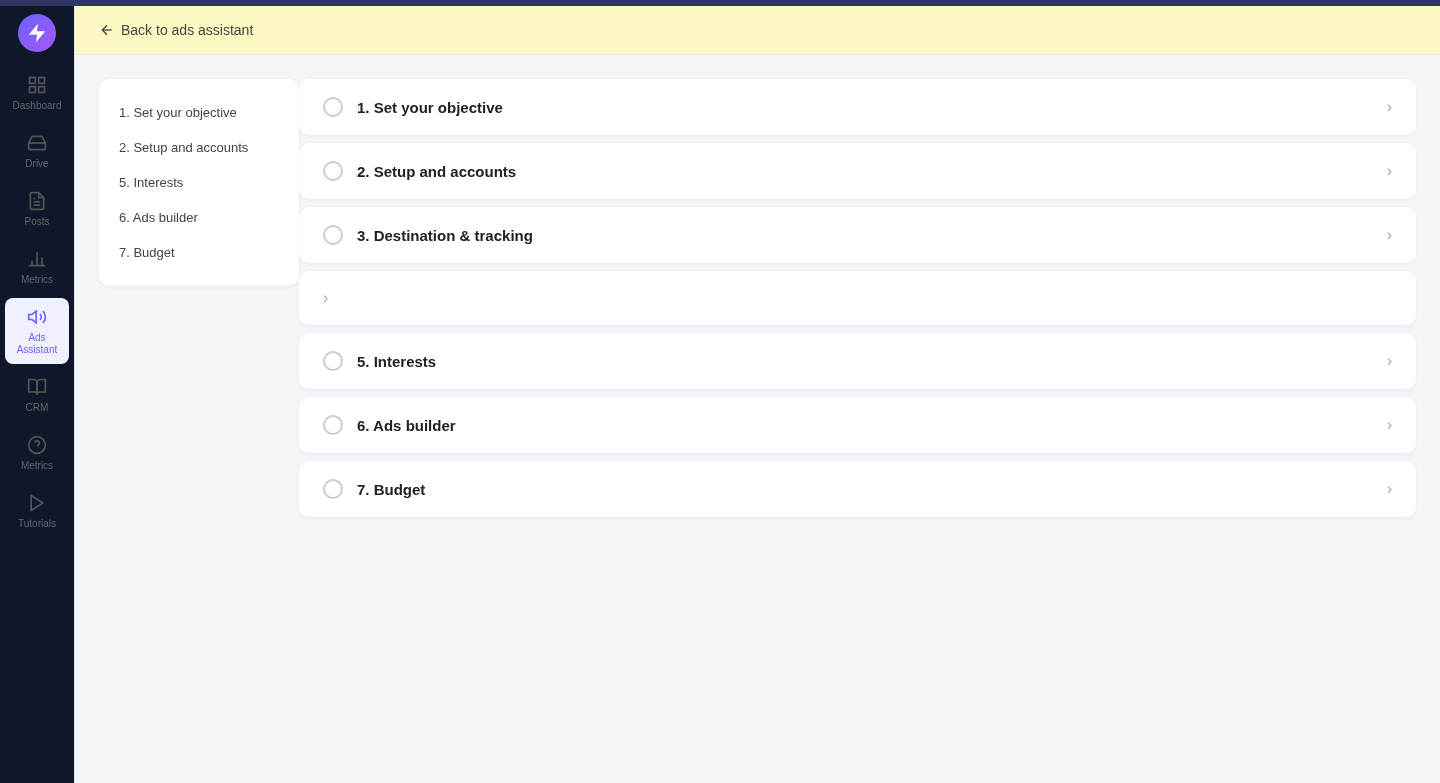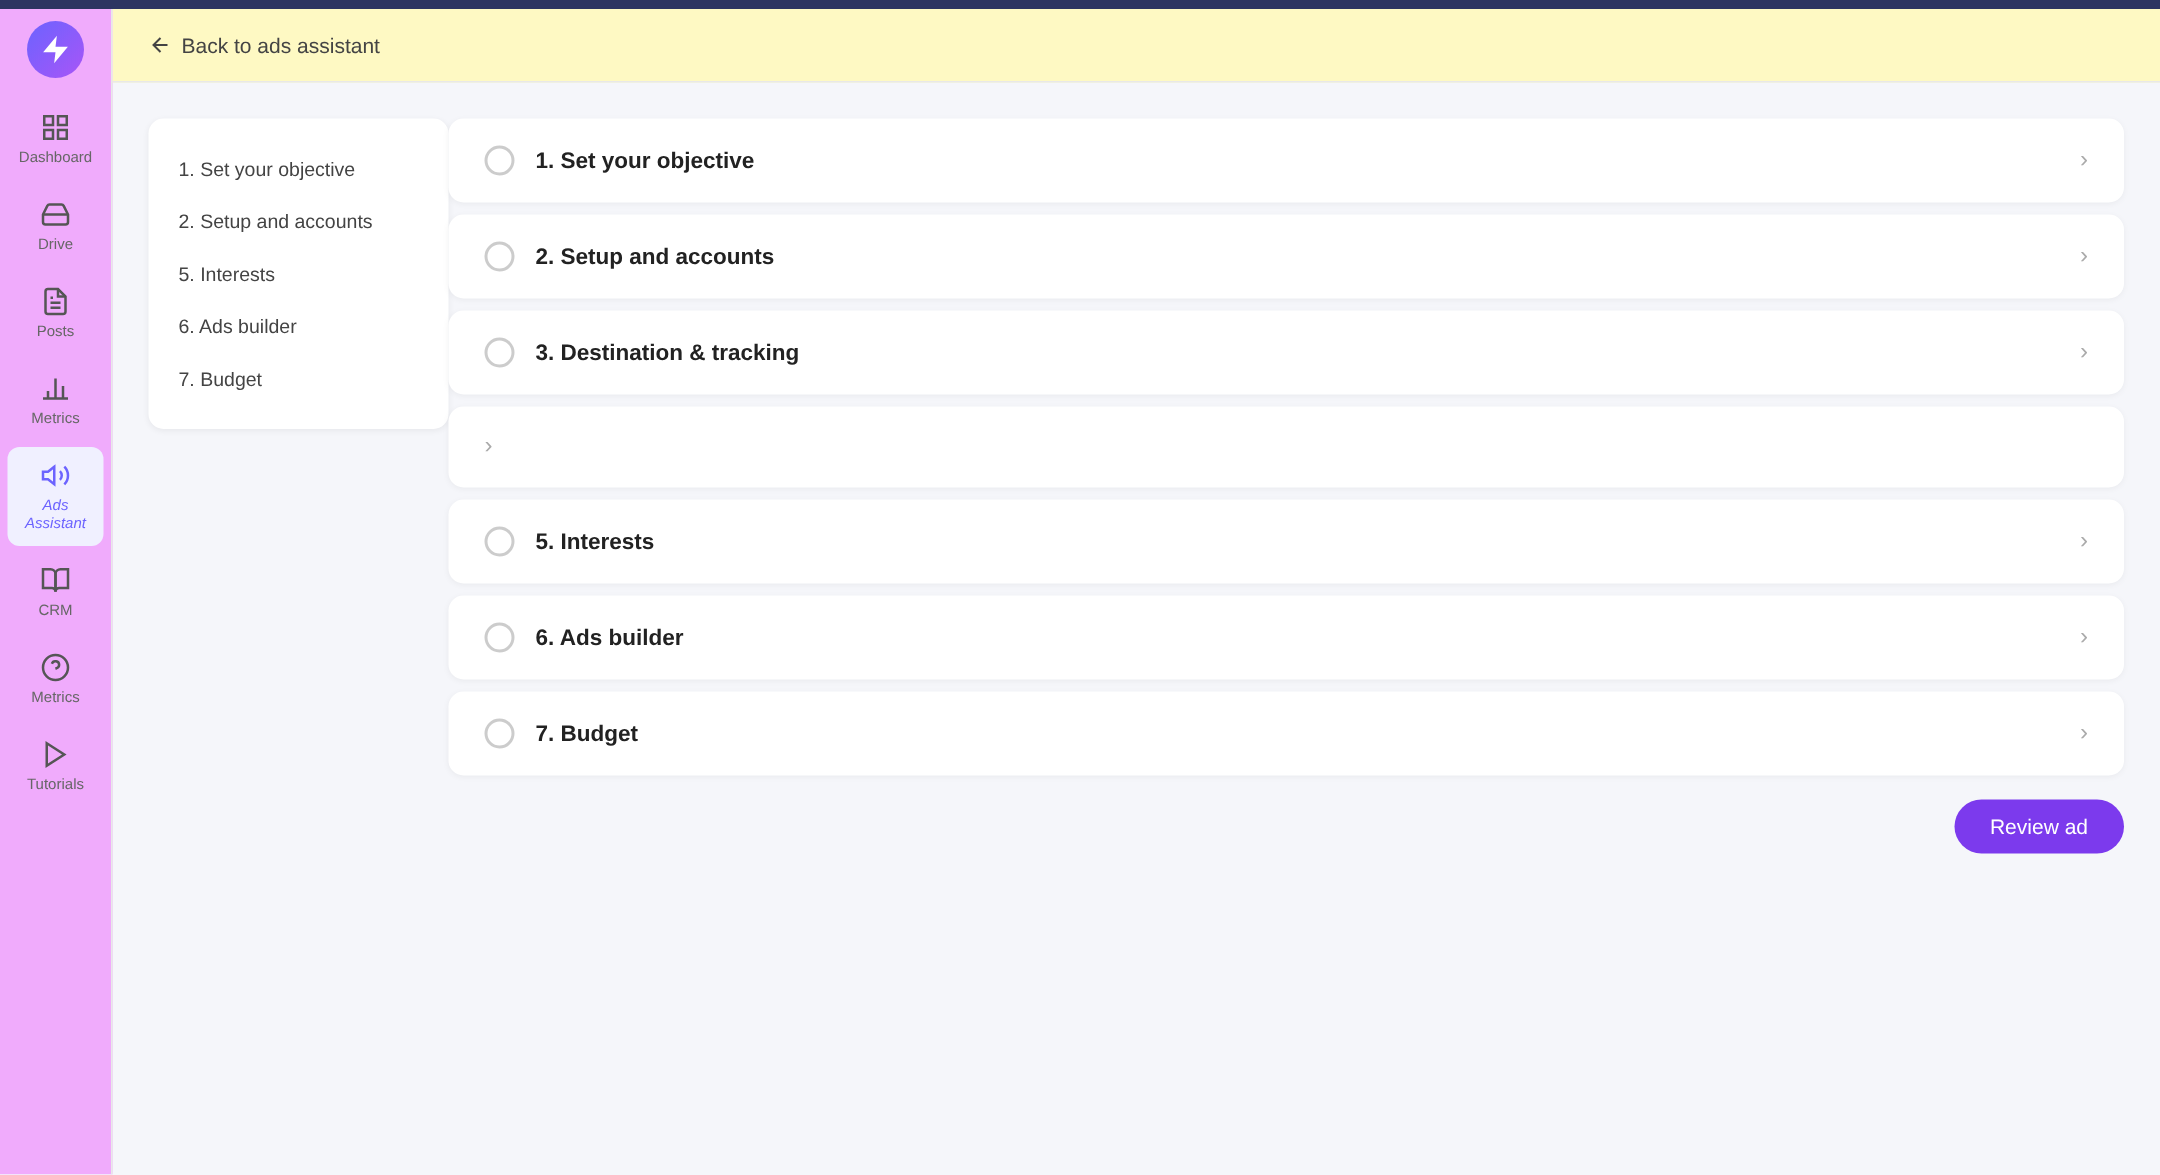--- a/index.html
+++ b/index.html
@@ -8,21 +8,21 @@
     
     .top-bar {
       position: fixed; top: 0; left: 0; right: 0; height: 6px;
       background: #2d3561;
       z-index: 100;
     }
 
     
     .sidebar {
       width: 75px;
-      background: #f0abfc;
+      background: #0f172a;
       border-right: 1px solid #e8e8e8;
       display: flex;
       flex-direction: column;
       align-items: center;
       padding-top: 60px;
       gap: 4px;
       flex-shrink: 0;
       margin-top: 6px;
     }
 
@@ -49,21 +49,21 @@
       display: flex;
       flex-direction: column;
       align-items: center;
       gap: 4px;
       padding: 8px 6px;
       border-radius: 8px;
       cursor: pointer;
       width: 64px;
       transition: background 0.15s;
     }
-    .sidebar-item.active { background: #f0f0ff; font-style: italic; }
+    .sidebar-item.active { background: #f0f0ff; }
     .sidebar-item .icon { width: 22px; height: 22px; display: flex; align-items: center; justify-content: center; color: #555; }
     .sidebar-item.active .icon { color: #6c63ff; }
     .sidebar-item .label { font-size: 10px; color: #666; text-align: center; line-height: 1.2; }
     .sidebar-item.active .label { color: #6c63ff; }
 
     
     .main {
       flex: 1;
       display: flex;
       flex-direction: column;
@@ -355,19 +355,16 @@
       </div>
 
       <div class="step-row">
         <div class="step-row-left">
           <div class="step-circle"></div>
           <span class="step-label">7. Budget</span>
         </div>
         <span class="chevron-icon">›</span>
       </div>
 
-      <div class="review-btn-row">
-        <button class="review-btn">Review ad</button>
-      </div>
 
     </div>
   </div>
 </div>
 
 </body></html>

